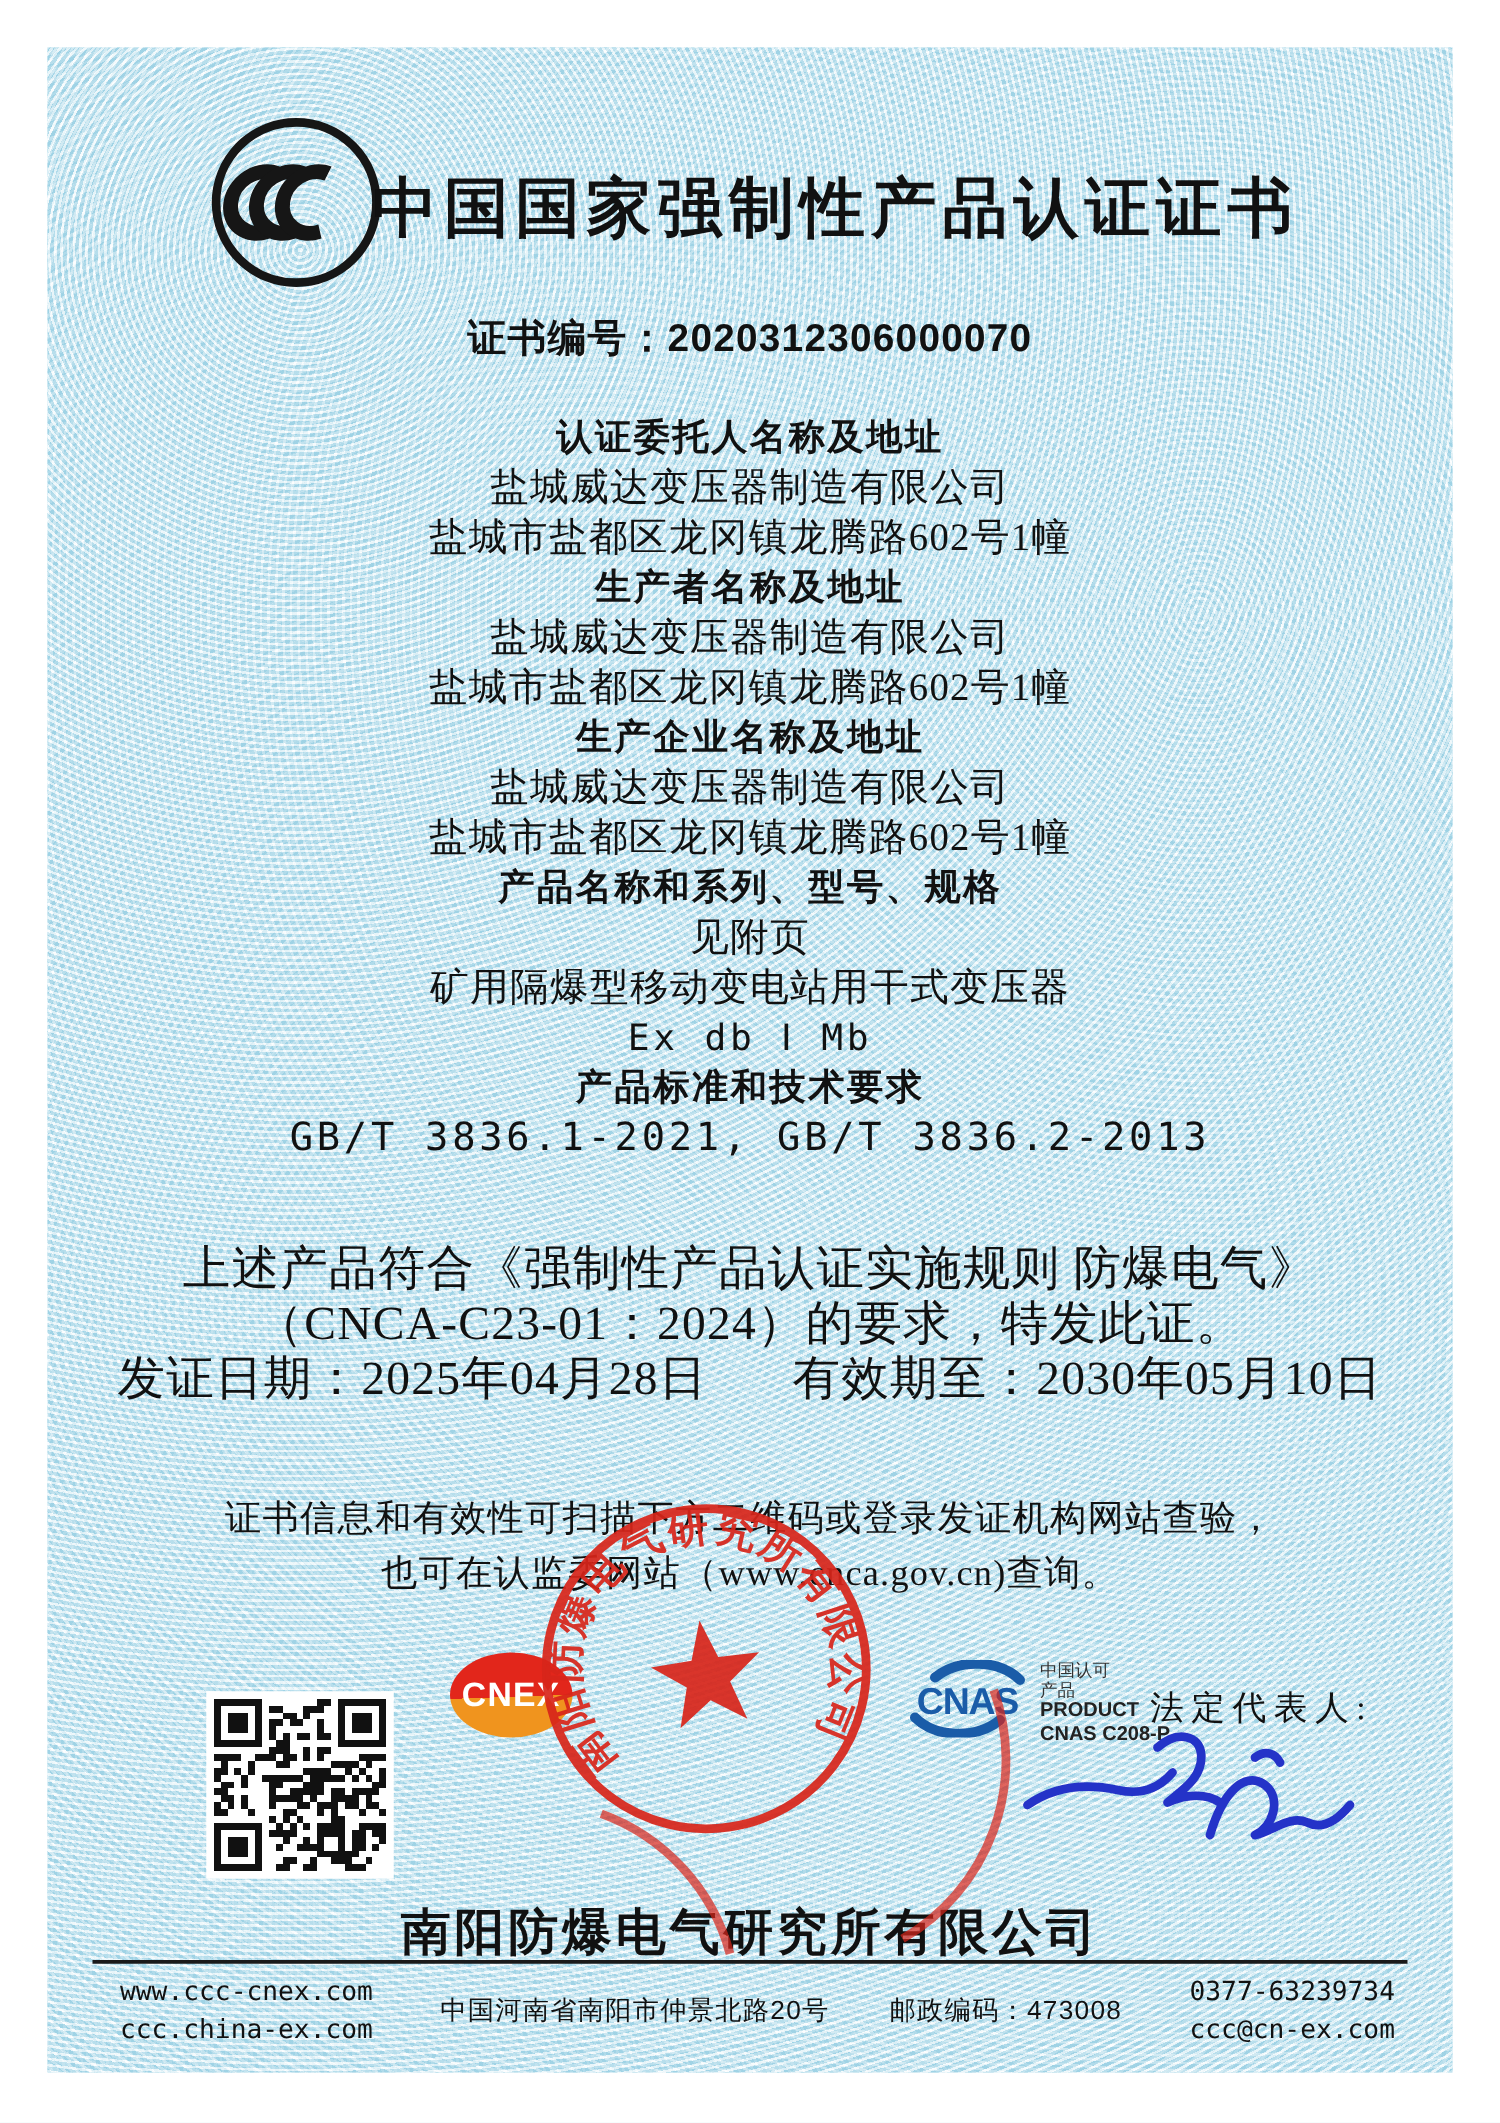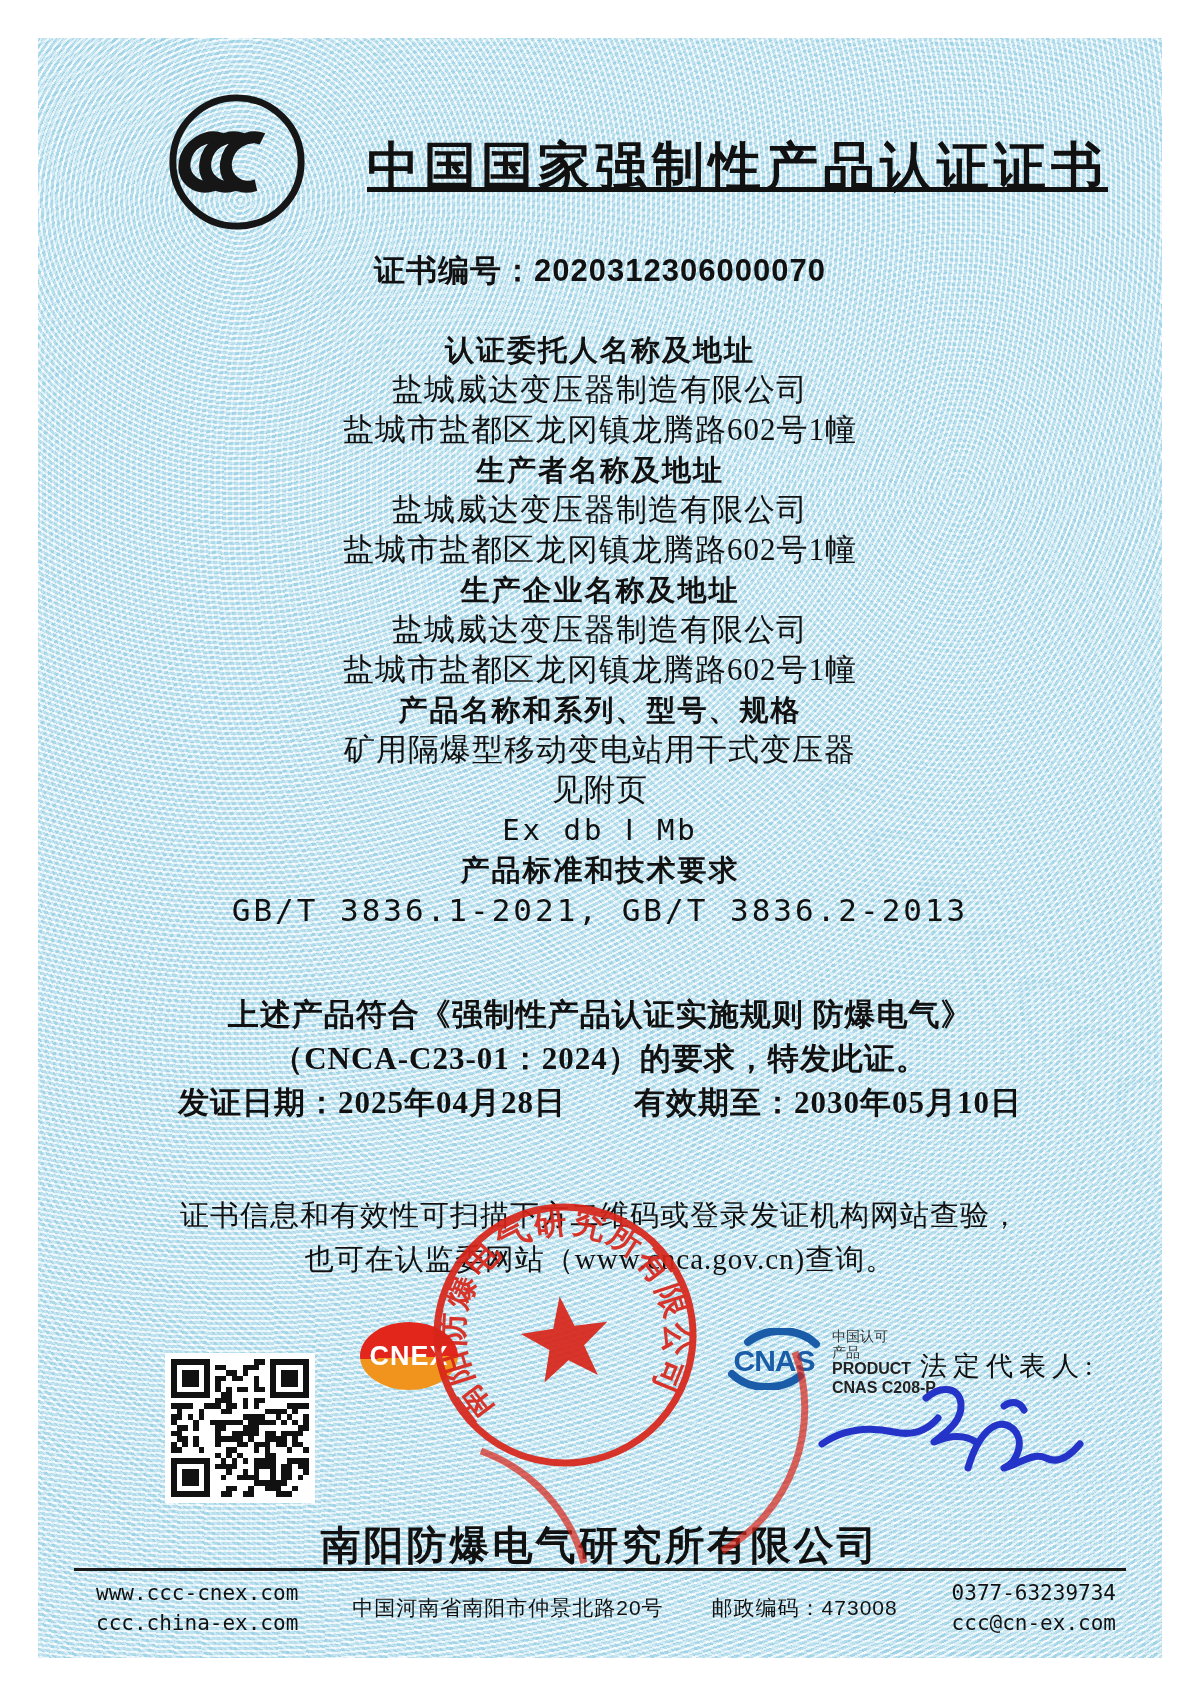--- a/index.html
+++ b/index.html
@@ -10,33 +10,33 @@
         background-image:
           repeating-radial-gradient(circle at 18% 10%, rgba(255,255,255,.55) 0 2px, rgba(128,196,220,.28) 2px 5px),
           repeating-radial-gradient(circle at 82% 28%, rgba(255,255,255,.5) 0 2px, rgba(138,202,224,.24) 2px 6px),
           repeating-radial-gradient(circle at 38% 62%, rgba(255,255,255,.5) 0 3px, rgba(138,202,224,.22) 3px 7px),
           repeating-radial-gradient(circle at 72% 92%, rgba(255,255,255,.45) 0 2px, rgba(128,196,218,.24) 2px 5px);
   }
   .abs{position:absolute;}
   .ctr{left:0;right:0;text-align:center;}
 
   .ccc-logo{left:125px;top:50px;width:148px;height:148px;}
-  .title{top:94px;left:260px;width:810px;text-align:right;font-size:52px;font-weight:900;
-         letter-spacing:5px;white-space:nowrap;text-decoration:underline;}
+  .title{top:94px;left:260px;width:810px;text-align:left;font-size:52px;font-weight:900;
+         letter-spacing:5px;white-space:nowrap;}
   .cert-no{top:212px;font-size:31px;font-weight:700;letter-spacing:1px;}
 
   .body-block{top:292px;}
   .bh{height:40px;line-height:40px;font-size:29px;font-weight:800;
       font-family:"Liberation Serif","DejaVu Serif",serif;letter-spacing:2px;}
   .bl{height:40px;line-height:40px;font-size:31px;
       font-family:"Liberation Serif","DejaVu Serif",serif;letter-spacing:1px;}
   .mono{font-family:"DejaVu Sans Mono","Liberation Mono",monospace;font-size:29px;letter-spacing:3px;}
 
   .statement{top:955px;}
-  .st{height:44px;line-height:44px;font-size:31px;font-weight:700;
+  .st{height:44px;line-height:44px;font-size:38px;font-weight:400;
       font-family:"Liberation Serif","DejaVu Serif",serif;letter-spacing:1px;}
   .dates{display:flex;justify-content:center;gap:68px;}
 
   .verify{top:1155px;}
   .vf{height:44px;line-height:44px;font-size:29px;
       font-family:"Liberation Serif","DejaVu Serif",serif;letter-spacing:1px;}
 
   .qr-box{left:127px;top:1315px;width:150px;height:150px;background:#fff;padding:6px;box-sizing:border-box;}
   .qr-box svg{width:100%;height:100%;display:block;}
 
@@ -99,22 +99,22 @@
 
       <div class="bh">生产者名称及地址</div>
       <div class="bl">盐城威达变压器制造有限公司</div>
       <div class="bl">盐城市盐都区龙冈镇龙腾路602号1幢</div>
 
       <div class="bh">生产企业名称及地址</div>
       <div class="bl">盐城威达变压器制造有限公司</div>
       <div class="bl">盐城市盐都区龙冈镇龙腾路602号1幢</div>
 
       <div class="bh">产品名称和系列、型号、规格</div>
+      <div class="bl">见附页</div>
       <div class="bl">矿用隔爆型移动变电站用干式变压器</div>
-      <div class="bl">见附页</div>
       <div class="bl mono">Ex db Ⅰ Mb</div>
 
       <div class="bh">产品标准和技术要求</div>
       <div class="bl mono" style="font-size:31px">GB/T 3836.1-2021, GB/T 3836.2-2013</div>
     </div>
 
     <div class="abs ctr statement">
       <div class="st">上述产品符合《强制性产品认证实施规则 防爆电气》</div>
       <div class="st">（CNCA-C23-01：2024）的要求，特发此证。</div>
       <div class="st dates">

